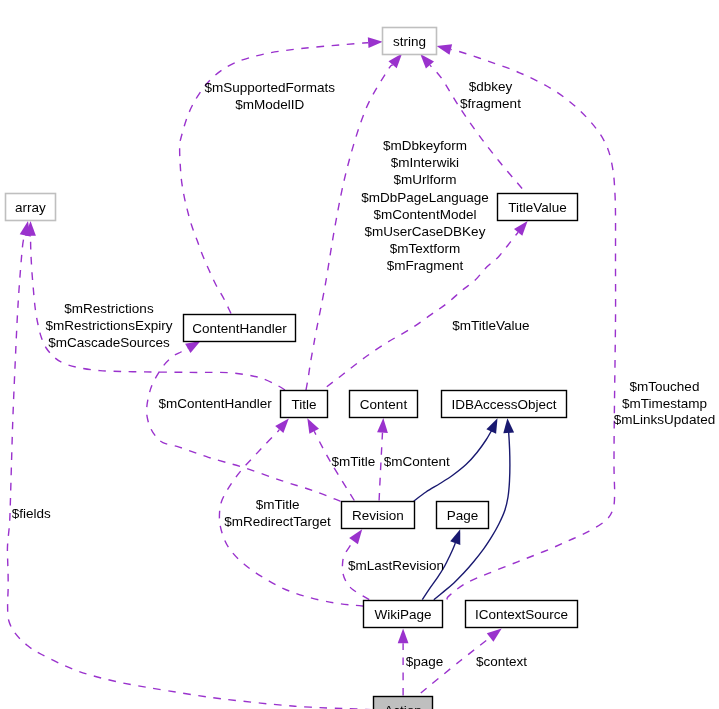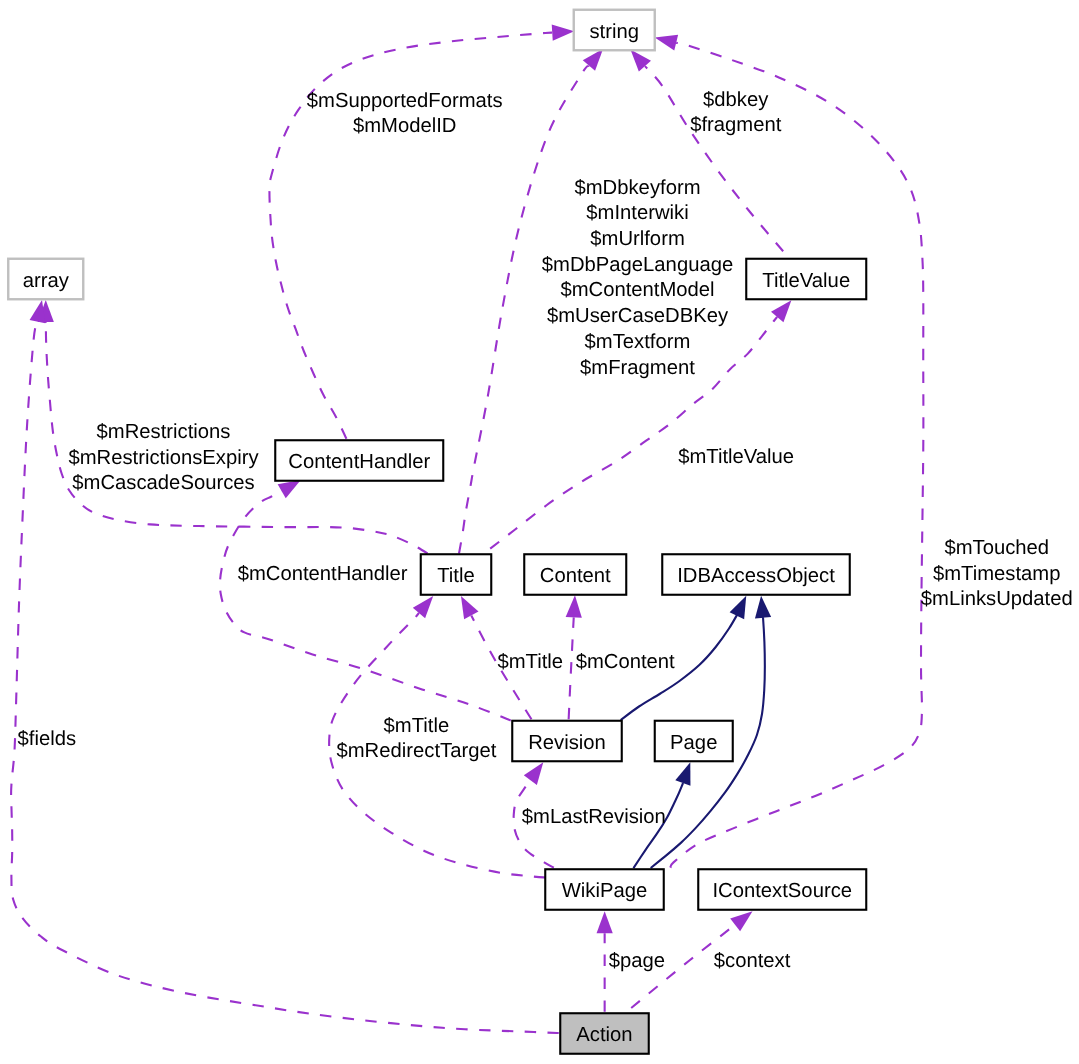--- a/index.html
+++ b/index.html
@@ -1,20 +1,20 @@
 <!DOCTYPE html>
 <html><head>
 <meta charset="utf-8">
 <title>Collaboration diagram</title>
 <style>
   html,body{margin:0;padding:0;background:#ffffff;}
   body{width:719px;height:709px;overflow:hidden;
        font-family:"Liberation Sans",sans-serif;
        -webkit-font-smoothing:antialiased;}
-  #diagram{position:relative;width:719px;height:583px;background:#fff;
+  #diagram{position:relative;width:719px;height:583px;background:#fff;margin-top:21px;
            }
   svg#graph{position:absolute;left:0;top:0;width:719px;height:709px;
             shape-rendering:geometricPrecision;filter:opacity(1);}
   .nodebox{fill:#ffffff;stroke:#000000;stroke-width:1.4;}
   .nodebox.light{stroke:#bfbfbf;stroke-width:1.6;}
   .nodebox.hl{fill:#bfbfbf;}
   .nodelabel{font-family:"Liberation Sans",sans-serif;font-size:13.5px;fill-opacity:0.995;
              fill:#000000;text-anchor:middle;}
   .edge{fill:none;stroke:#9a32cd;stroke-width:1.4;
         stroke-dasharray:7.6,7.6;}

